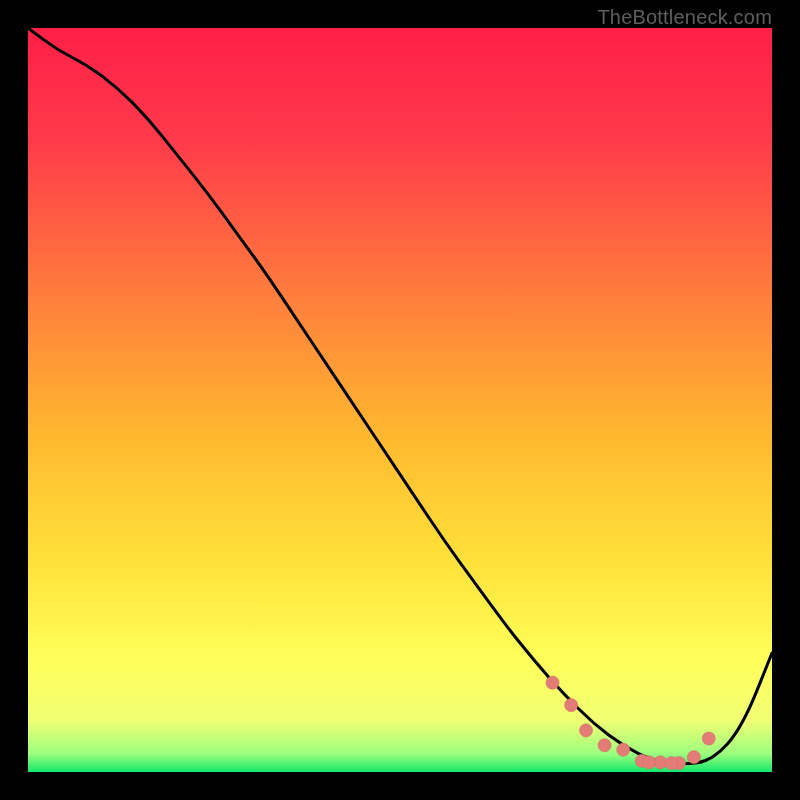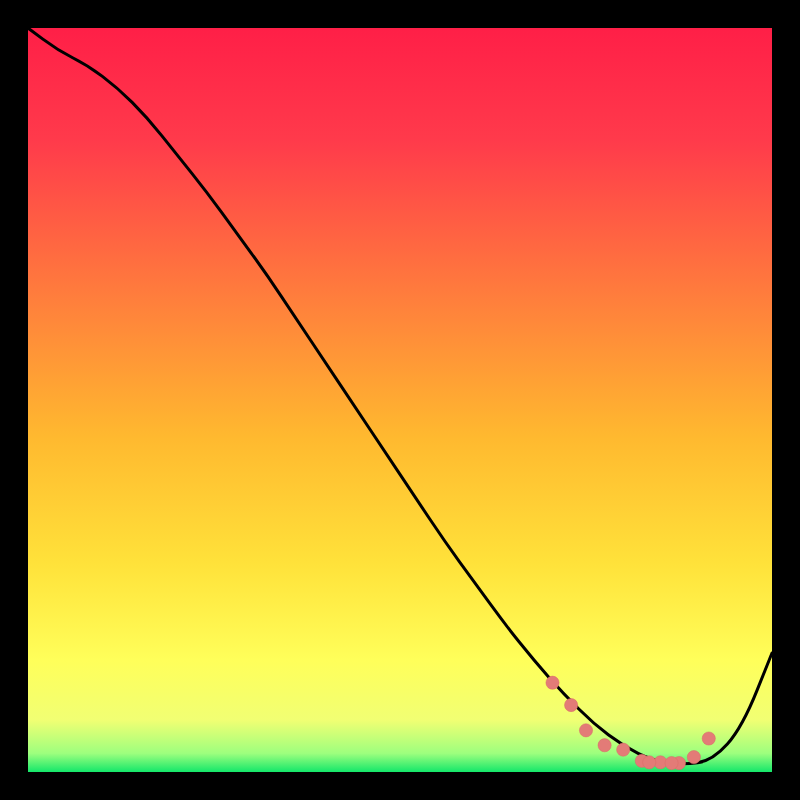--- a/index.html
+++ b/index.html
@@ -58,13 +58,14 @@
         <circle cx="595.2" cy="721.68" r="6.6" fill="#e37b77" stroke="#d86a66" stroke-width="0.5"></circle>
         <circle cx="613.8" cy="732.84" r="6.6" fill="#e37b77" stroke="#d86a66" stroke-width="0.5"></circle>
         <circle cx="632.4" cy="734.328" r="6.6" fill="#e37b77" stroke="#d86a66" stroke-width="0.5"></circle>
         <circle cx="651" cy="735.072" r="6.6" fill="#e37b77" stroke="#d86a66" stroke-width="0.5"></circle>
         <circle cx="621.24" cy="734.328" r="6.6" fill="#e37b77" stroke="#d86a66" stroke-width="0.5"></circle>
         <circle cx="643.56" cy="735.072" r="6.6" fill="#e37b77" stroke="#d86a66" stroke-width="0.5"></circle>
         <circle cx="665.88" cy="729.12" r="6.6" fill="#e37b77" stroke="#d86a66" stroke-width="0.5"></circle>
         <circle cx="680.76" cy="710.52" r="6.6" fill="#e37b77" stroke="#d86a66" stroke-width="0.5"></circle>
       </svg>
   </div>
+  <div class="watermark" id="watermark" style="color: rgb(95, 95, 95); top: 6px; right: 28px;">TheBottleneck.com</div>
 </div>
 
 </body></html>

